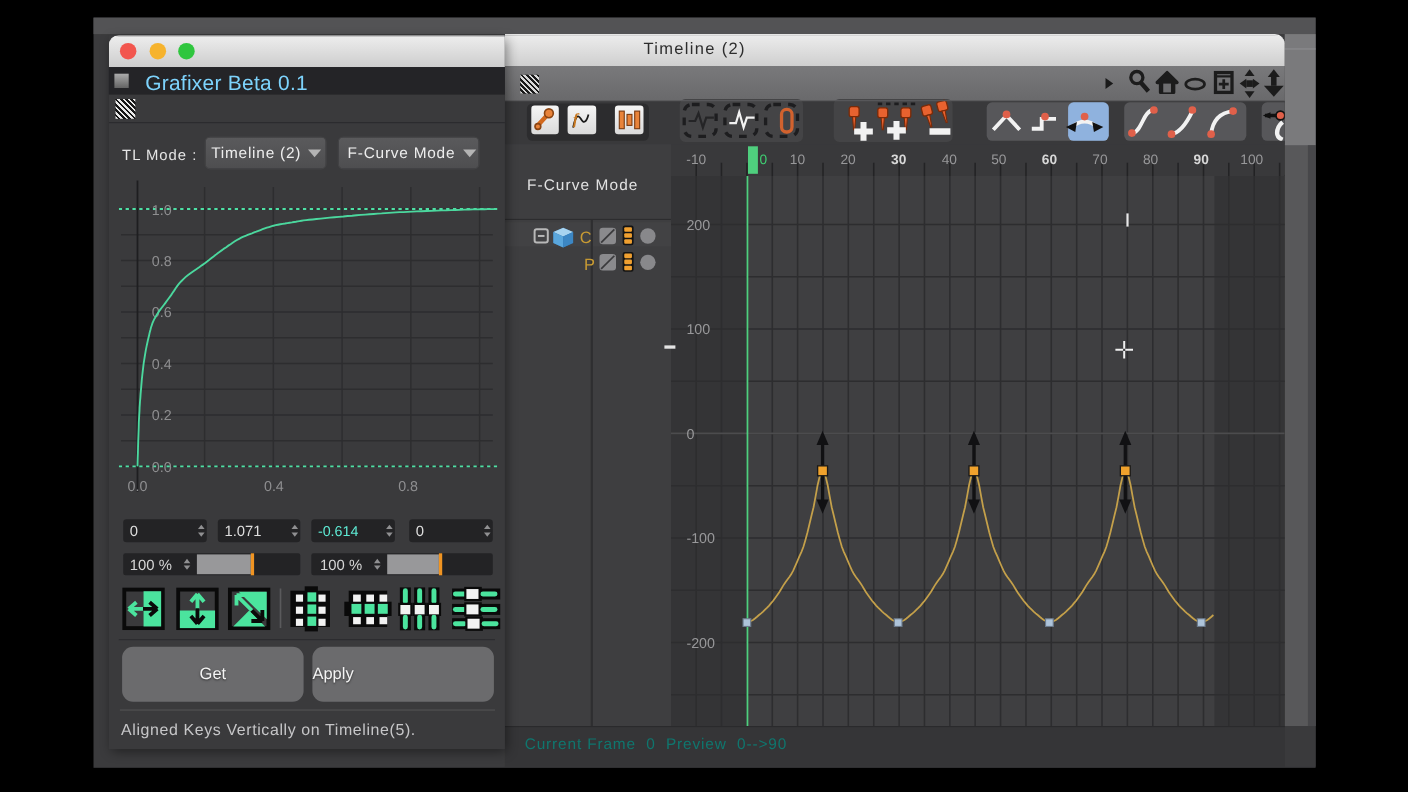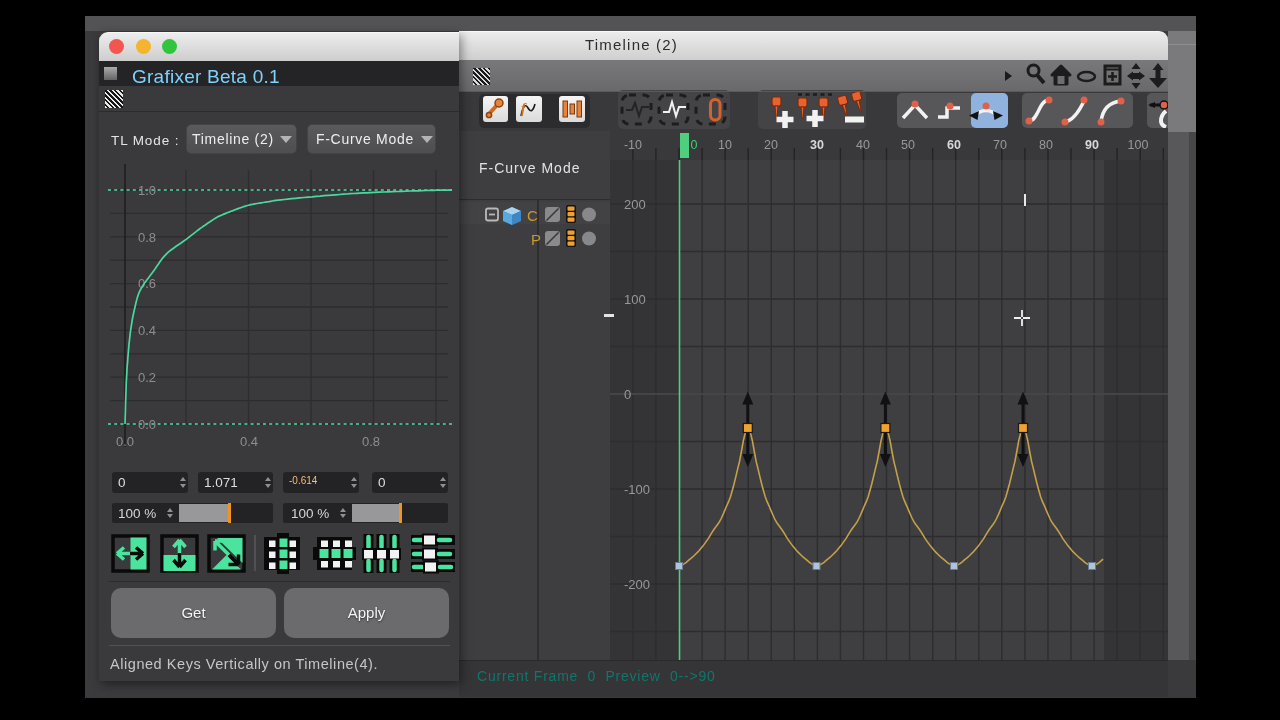--- a/index.html
+++ b/index.html
@@ -340,21 +340,21 @@
 
   <div class="abs" style="left:112px;top:472px;width:76px;height:21px;background:#232325;border-radius:3px"></div>
   <div class="abs" style="left:118px;top:475px;width:56px;height:16px;font-size:13.5px;color:#dedede">0</div>
   <div class="abs" style="left:180px;top:477px;width:0;height:0;border-left:3.5px solid transparent;border-right:3.5px solid transparent;border-bottom:4.5px solid #909092"></div>
   <div class="abs" style="left:180px;top:484px;width:0;height:0;border-left:3.5px solid transparent;border-right:3.5px solid transparent;border-top:4.5px solid #909092"></div>
   <div class="abs" style="left:198px;top:472px;width:75px;height:21px;background:#232325;border-radius:3px"></div>
   <div class="abs" style="left:204px;top:475px;width:55px;height:16px;font-size:13.5px;color:#dedede">1.071</div>
   <div class="abs" style="left:265px;top:477px;width:0;height:0;border-left:3.5px solid transparent;border-right:3.5px solid transparent;border-bottom:4.5px solid #909092"></div>
   <div class="abs" style="left:265px;top:484px;width:0;height:0;border-left:3.5px solid transparent;border-right:3.5px solid transparent;border-top:4.5px solid #909092"></div>
   <div class="abs" style="left:283px;top:472px;width:76px;height:21px;background:#232325;border-radius:3px"></div>
-  <div class="abs" style="left:289px;top:475px;width:56px;height:16px;font-size:10px;color:#fdba74">-0.614</div>
+  <div class="abs" style="left:289px;top:475px;width:56px;height:16px;font-size:13px;color:#5eead4">-0.614</div>
   <div class="abs" style="left:351px;top:477px;width:0;height:0;border-left:3.5px solid transparent;border-right:3.5px solid transparent;border-bottom:4.5px solid #909092"></div>
   <div class="abs" style="left:351px;top:484px;width:0;height:0;border-left:3.5px solid transparent;border-right:3.5px solid transparent;border-top:4.5px solid #909092"></div>
   <div class="abs" style="left:372px;top:472px;width:76px;height:21px;background:#232325;border-radius:3px"></div>
   <div class="abs" style="left:378px;top:475px;width:56px;height:16px;font-size:13.5px;color:#dedede">0</div>
   <div class="abs" style="left:440px;top:477px;width:0;height:0;border-left:3.5px solid transparent;border-right:3.5px solid transparent;border-bottom:4.5px solid #909092"></div>
   <div class="abs" style="left:440px;top:484px;width:0;height:0;border-left:3.5px solid transparent;border-right:3.5px solid transparent;border-top:4.5px solid #909092"></div>
   <div class="abs" style="left:112px;top:503px;width:161px;height:20px;background:#232325;border-radius:2px"></div>
   <div class="abs" style="left:118px;top:506px;width:50px;height:16px;font-size:13.5px;color:#d6d6d6">100 %</div>
   <div class="abs" style="left:167px;top:508px;width:0;height:0;border-left:3.5px solid transparent;border-right:3.5px solid transparent;border-bottom:4.5px solid #909092"></div>
   <div class="abs" style="left:167px;top:514px;width:0;height:0;border-left:3.5px solid transparent;border-right:3.5px solid transparent;border-top:4.5px solid #909092"></div>
@@ -431,17 +431,17 @@
     <line x1="334" y1="24" x2="345" y2="24" stroke="#4be49e" stroke-width="4.5" stroke-linecap="round"></line>
     <rect x="306" y="32" width="44" height="10" fill="#0a0a0a"></rect>
     <line x1="309" y1="37" x2="317" y2="37" stroke="#4be49e" stroke-width="4.5" stroke-linecap="round"></line>
     <rect x="318" y="30.5" width="16" height="13" fill="#0a0a0a"></rect>
     <rect x="320" y="32.5" width="11" height="9" fill="#f2f2f2"></rect>
     <line x1="335" y1="37" x2="346" y2="37" stroke="#4be49e" stroke-width="4.5" stroke-linecap="round"></line>
     </svg>
 
   <div class="abs" style="left:108px;top:581px;width:342px;height:1px;background:#2c2c2e"></div>
   <div class="abs" style="left:111px;top:588px;width:165px;height:50px;background:#6b6b6d;border-radius:10px;color:#f4f4f4;font-size:15px;text-align:center;line-height:50px;text-shadow:0 1px 2px rgba(0,0,0,.6)">Get</div>
-  <div class="abs" style="left:284px;top:588px;width:165px;height:50px;background:#6b6b6d;border-radius:10px;color:#f4f4f4;font-size:15px;text-align:center;line-height:50px;text-shadow:0 1px 2px rgba(0,0,0,.6)">Apply</div>
+  <div class="abs" style="left:284px;top:588px;width:165px;height:50px;background:#6b6b6d;border-radius:10px;color:#f4f4f4;font-size:15px;text-align:left;line-height:50px;text-shadow:0 1px 2px rgba(0,0,0,.6)">Apply</div>
   <div class="abs" style="left:109px;top:645px;width:341px;height:1px;background:#525254"></div>
-  <div class="abs" style="left:110px;top:656px;width:340px;height:17px;font-size:14.5px;letter-spacing:0.55px;color:#c6c6c8">Aligned Keys Vertically on Timeline(4).</div>
+  <div class="abs" style="left:110px;top:656px;width:340px;height:17px;font-size:14.5px;letter-spacing:0.55px;color:#c6c6c8">Aligned Keys Vertically on Timeline(5).</div>
 
 </div>
 
 </body></html>

